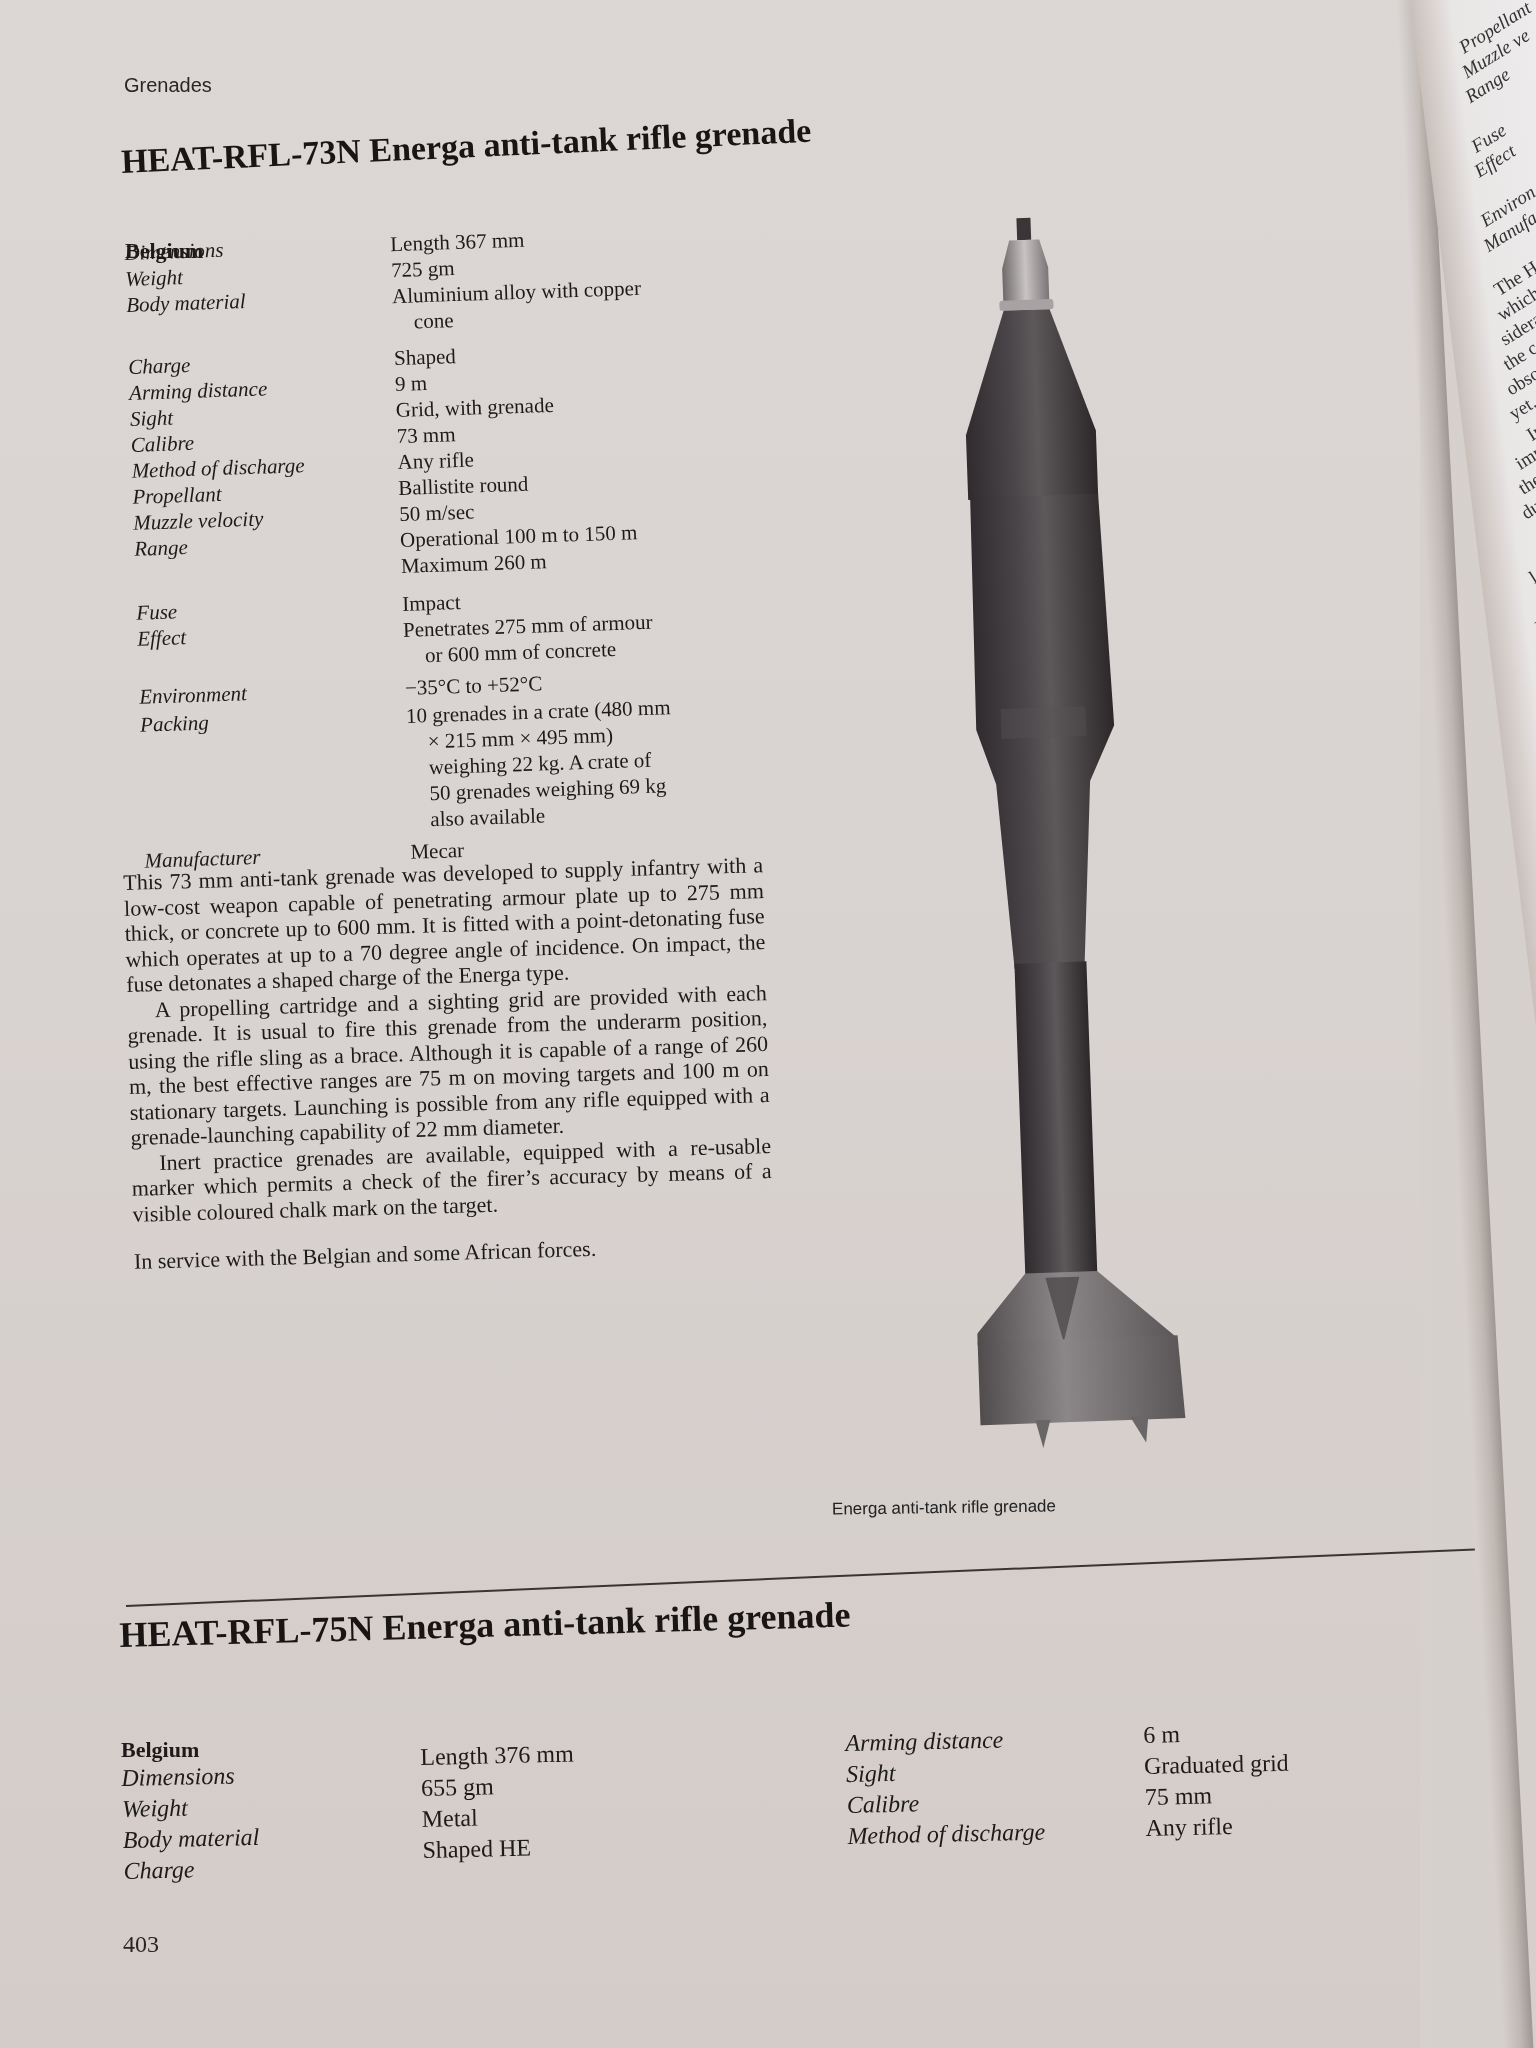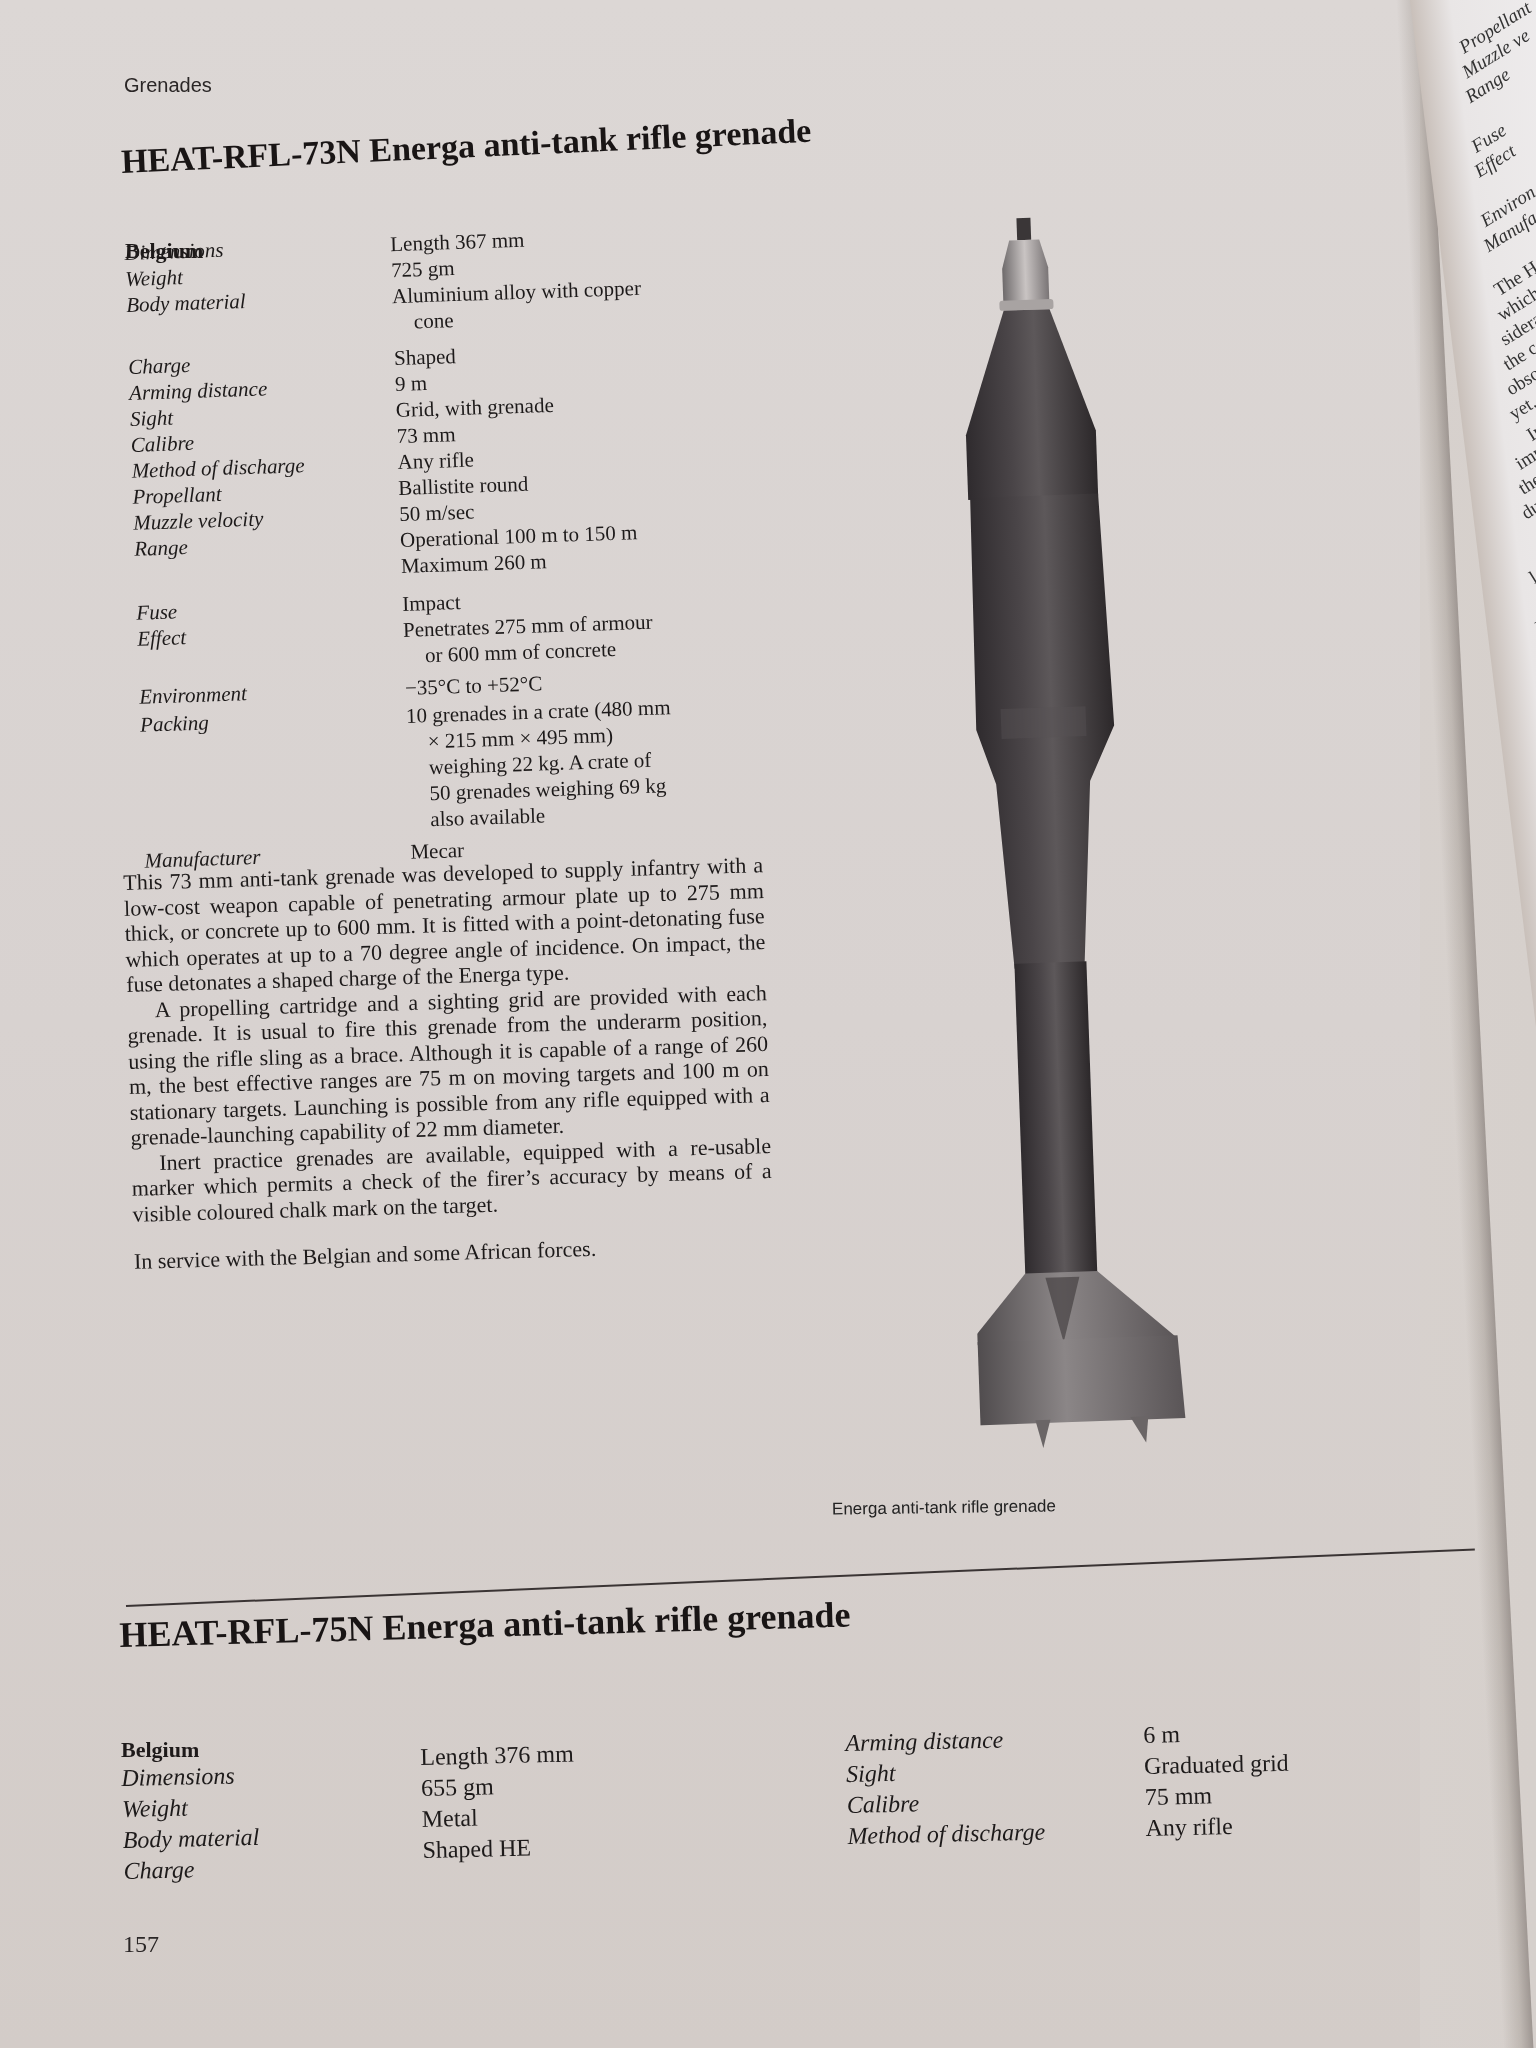--- a/index.html
+++ b/index.html
@@ -238,21 +238,21 @@
     <div class="row">Calibre</div>
     <div class="row">Method of discharge</div>
   </div>
   <div class="spec2 spec2-values-right">
     <div class="row">6 m</div>
     <div class="row">Graduated grid</div>
     <div class="row">75 mm</div>
     <div class="row">Any rifle</div>
   </div>
 
-  <div class="page-number">157</div>
+  <div class="page-number">403</div>
 </div>
 
 <div class="page-gutter-shadow"></div>
 
 <div class="facing-page">
   <div class="fp-label" style="top:85px">Propellant</div>
   <div class="fp-label" style="top:110px">Muzzle ve</div>
   <div class="fp-label" style="top:135px">Range</div>
   <div class="fp-label" style="top:185px">Fuse</div>
   <div class="fp-label" style="top:210px">Effect</div>

